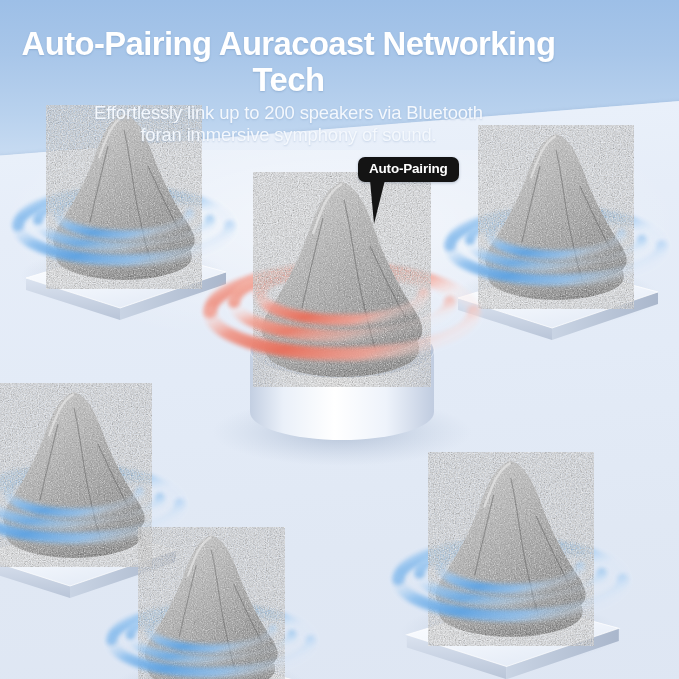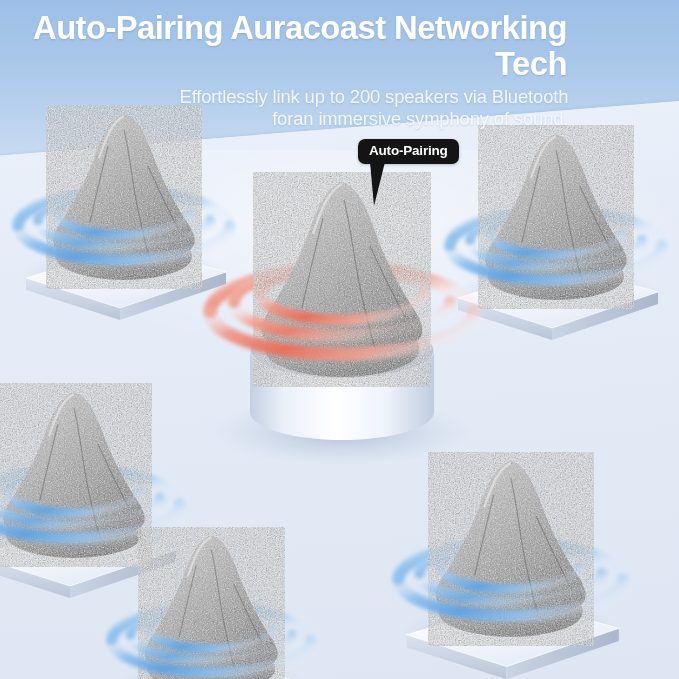--- a/index.html
+++ b/index.html
@@ -50,24 +50,24 @@
     height: 180px;
     background: radial-gradient(ellipse 70% 100% at 50% 40%,
         rgba(255,255,255,0.55) 0%, rgba(255,255,255,0) 72%);
     pointer-events: none;
   }
 
   
   .headline-wrap {
     position: absolute;
     left: 0;
-    top: 0;
+    top: 16px;
     width: 577px;
     z-index: 40;
-    text-align: right;
+    text-align: center;
   }
   .headline {
     margin: 0;
     padding-top: 9px;
     font-size: 34px;
     line-height: 1.06;
     font-weight: 700;
     color: #ffffff;
     letter-spacing: -0.6px;
     transform: scaleX(0.965);
@@ -89,21 +89,21 @@
   .unit {
     position: absolute;
     z-index: 10;
   }
   .unit svg { display: block; overflow: visible; }
 
   
   .callout {
     position: absolute;
     left: 358px;
-    top: 139px;
+    top: 157px;
     z-index: 60;
   }
   .callout-bubble {
     background: #141414;
     color: #ffffff;
     font-size: 13.5px;
     font-weight: 700;
     letter-spacing: -0.2px;
     padding: 5px 11px 6px 11px;
     border-radius: 7px;

